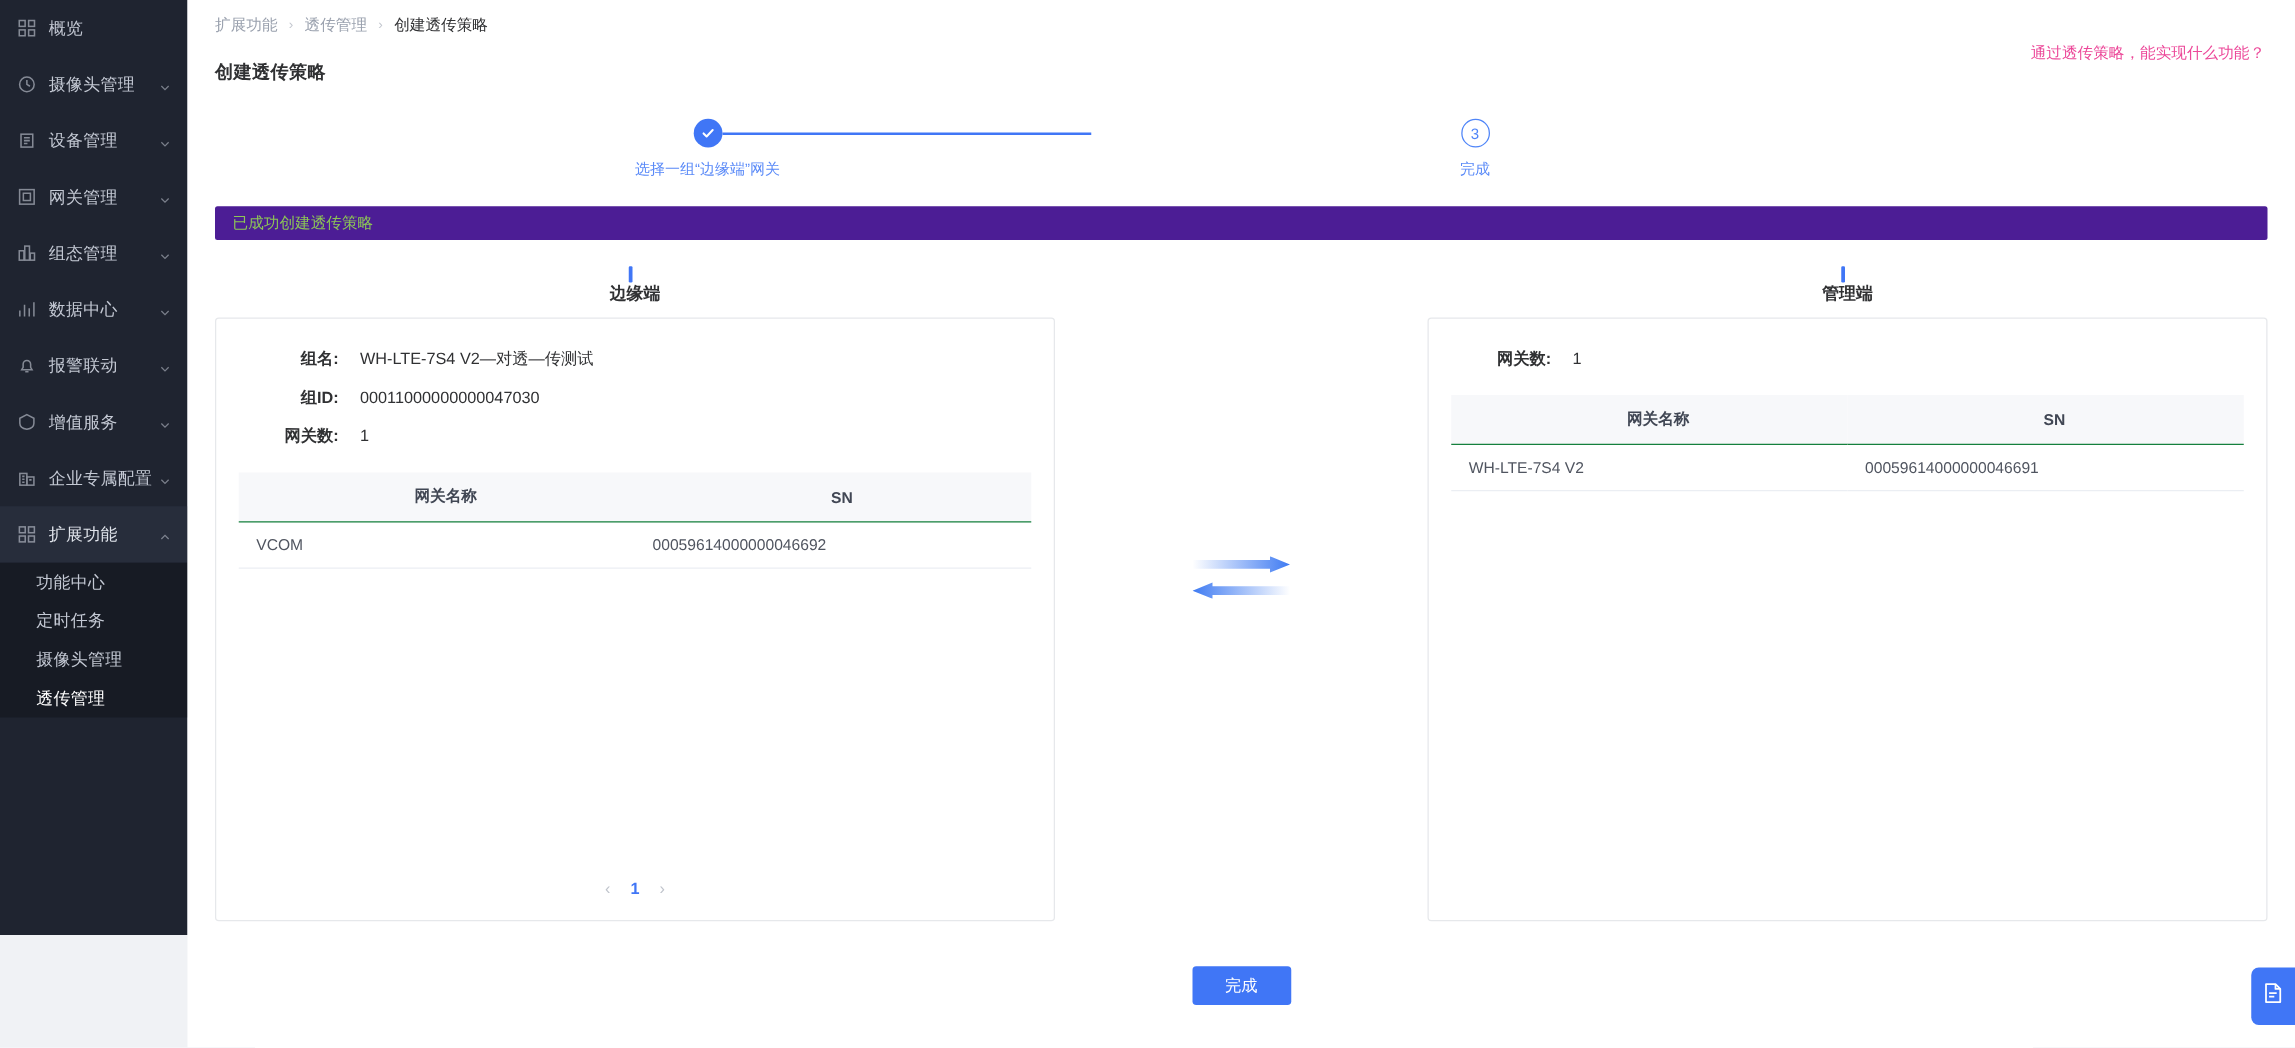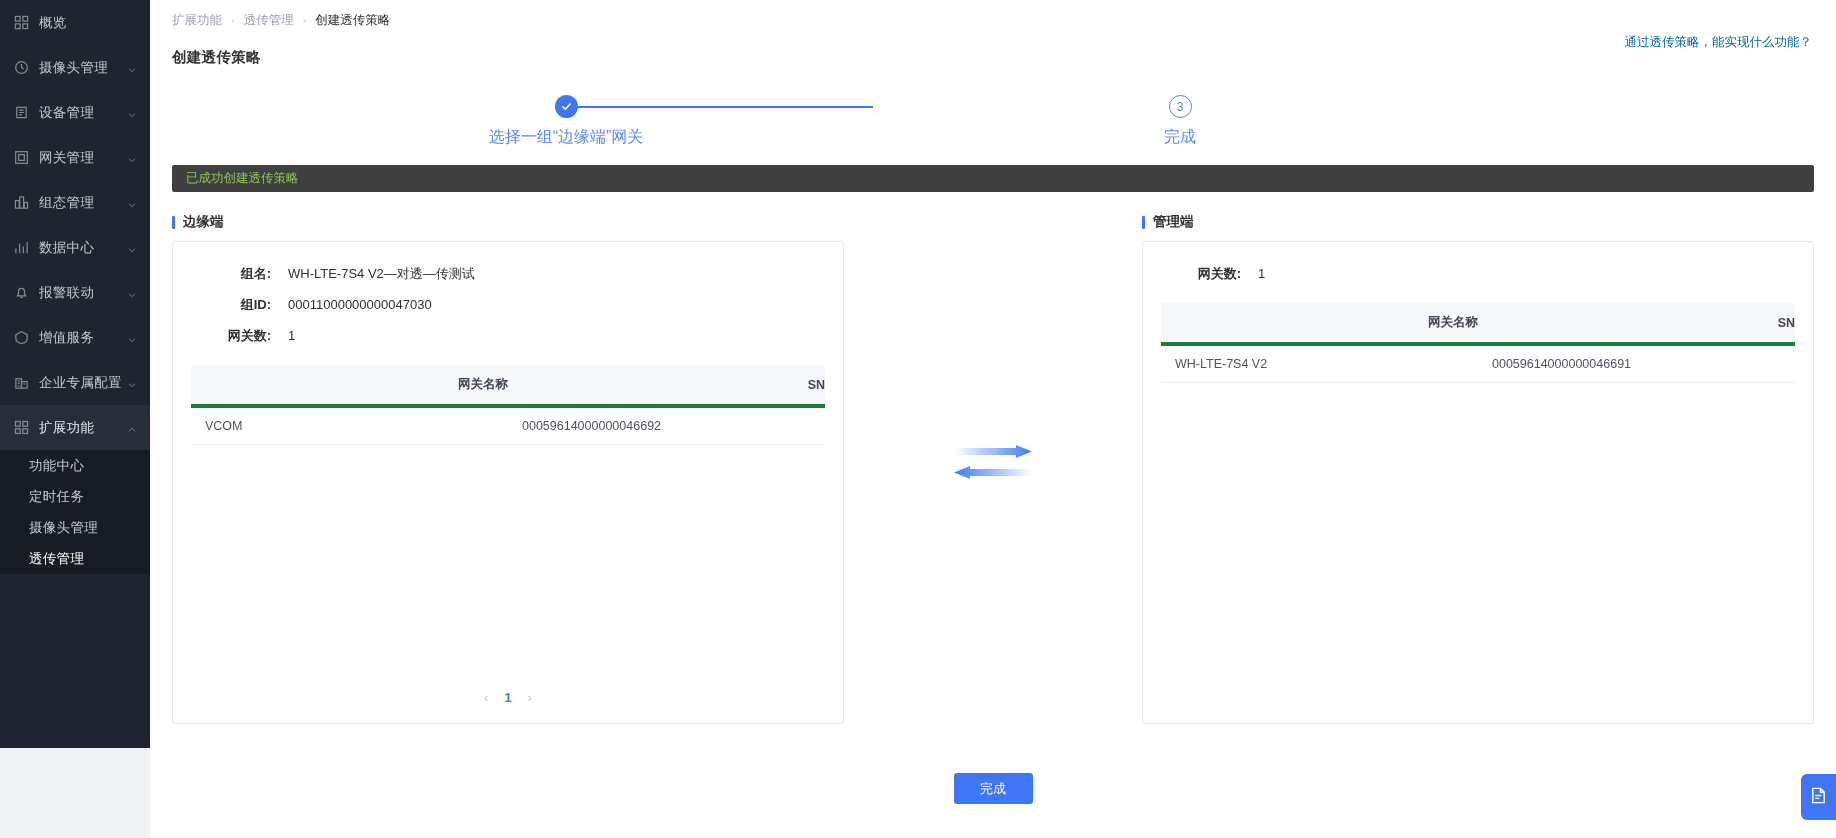--- a/index.html
+++ b/index.html
@@ -77,21 +77,21 @@
   .title-row {
     height: 34px;
     display: flex; align-items: center;
     padding-left: 22px;
     position: relative;
   }
   .page-title { font-size: 14.5px; font-weight: bold; color: #303133; letter-spacing: .3px; }
   .help-link {
     position: absolute;
     right: 24px; top: -6px;
-    color: #0369a1;
+    color: #ec4899;
     font-size: 12.5px;
     text-decoration: none;
     cursor: pointer;
   }
 
   
   .steps {
     position: relative;
     margin: 21px 22px 0 22px;
     height: 62px;
@@ -108,21 +108,21 @@
     margin: 0 auto;
     display: flex; align-items: center; justify-content: center;
     font-size: 12px;
     position: relative;
     z-index: 2;
   }
   .step.done .circle { background: #4076f6; color: #fff; }
   .step.current .circle { background: #fff; border: 1.6px solid #4f85f8; color: #4f85f8; }
   .step .stxt {
     margin-top: 9px;
-    font-size: 16px;
+    font-size: 12px;
     color: #5a8af8;
     white-space: nowrap;
   }
   .step .bar {
     position: absolute;
     top: 11px; left: 50%;
     margin-left: 12px;
     height: 2px;
     background: #4076f6;
     z-index: 1;
@@ -130,21 +130,21 @@
   .step-1 { left: 244px; }
   .step-2 { left: 551px; }
   .step-3 { left: 858px; }
   .step-1 .bar { width: 295px; }
   .step-2 .bar { width: 295px; }
 
   
   .alert {
     margin: 8px 22px 0 22px;
     height: 27px;
-    background: #404040;
+    background: #4c1d95;
     display: flex; align-items: center;
     padding-left: 14px;
     color: #8cc556;
     font-size: 12.5px;
     border-radius: 2px;
   }
 
   
   .panels {
     display: flex;
@@ -154,20 +154,21 @@
   .panel { flex: 0 0 auto; }
   .panel-left { width: 672px; }
   .panel-mid { flex: 1 1 auto; position: relative; }
   .panel-right { width: 672px; }
 
   .panel-head {
     display: flex; align-items: center;
     font-size: 13.5px; font-weight: bold;
     color: #303133;
     margin-bottom: 10px;
+    flex-direction: column;
   }
   .panel-head .tick {
     width: 3px; height: 13px;
     background: #4076f6;
     margin-right: 8px;
     border-radius: 1px;
   }
   .panel-box {
     border: 1px solid #e6e8eb;
     border-radius: 3px;
@@ -186,26 +187,26 @@
     text-align: right;
     font-weight: bold;
     color: #303133;
     flex: 0 0 80px;
   }
   .kv-val { margin-left: 17px; color: #303133; }
 
   table.tbl { width: 100%; border-collapse: collapse; margin-top: 14px; }
   table.tbl th {
     background: #f7f8fa;
-    text-align: right;
+    text-align: center;
     font-size: 12.5px;
     font-weight: bold;
     color: #414754;
     padding: 11px 0 11px 14px;
-    border-bottom: 4px solid #15803d;
+    border-bottom: 1px solid #15803d;
   }
   table.tbl td {
     font-size: 12.5px;
     color: #505560;
     padding: 11px 0 11px 14px;
     border-bottom: 1px solid #ebeef3;
   }
   table.tbl .c-name { width: 50%; }
 
   .pager {

